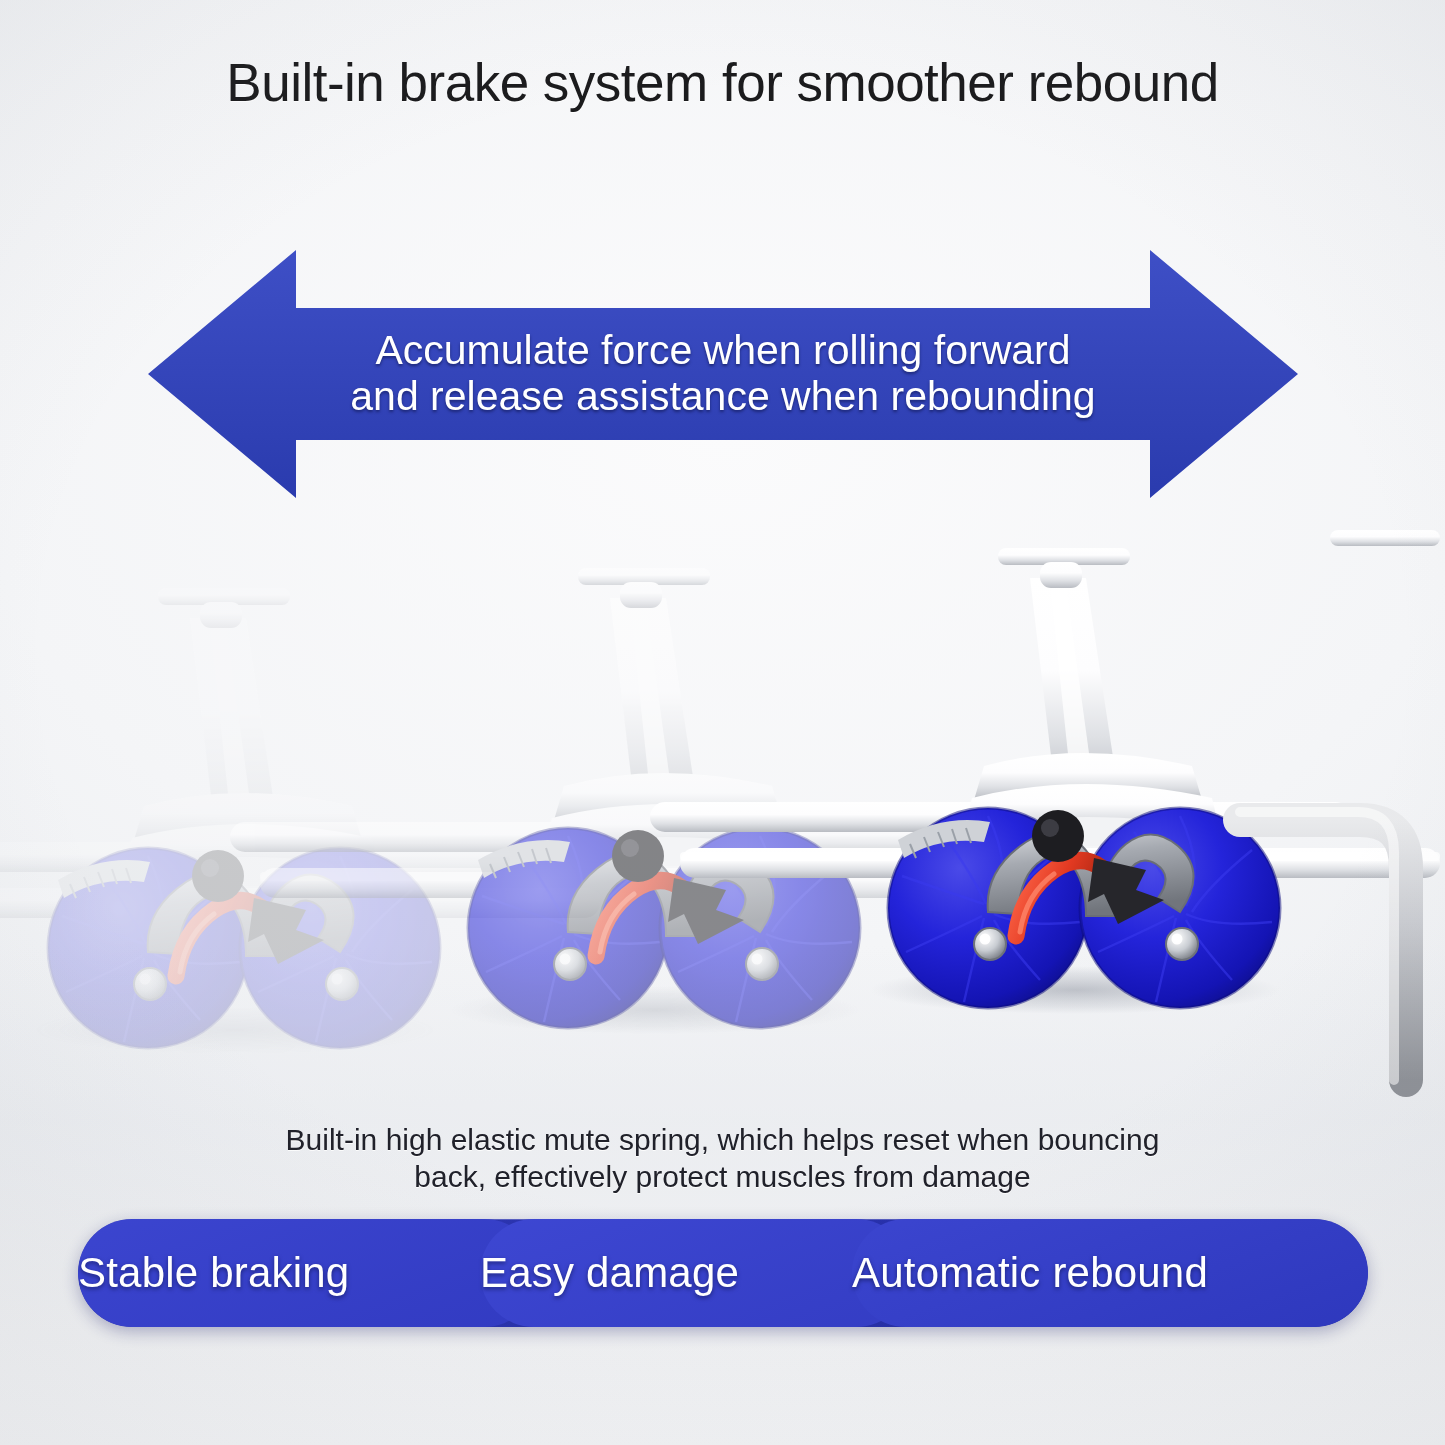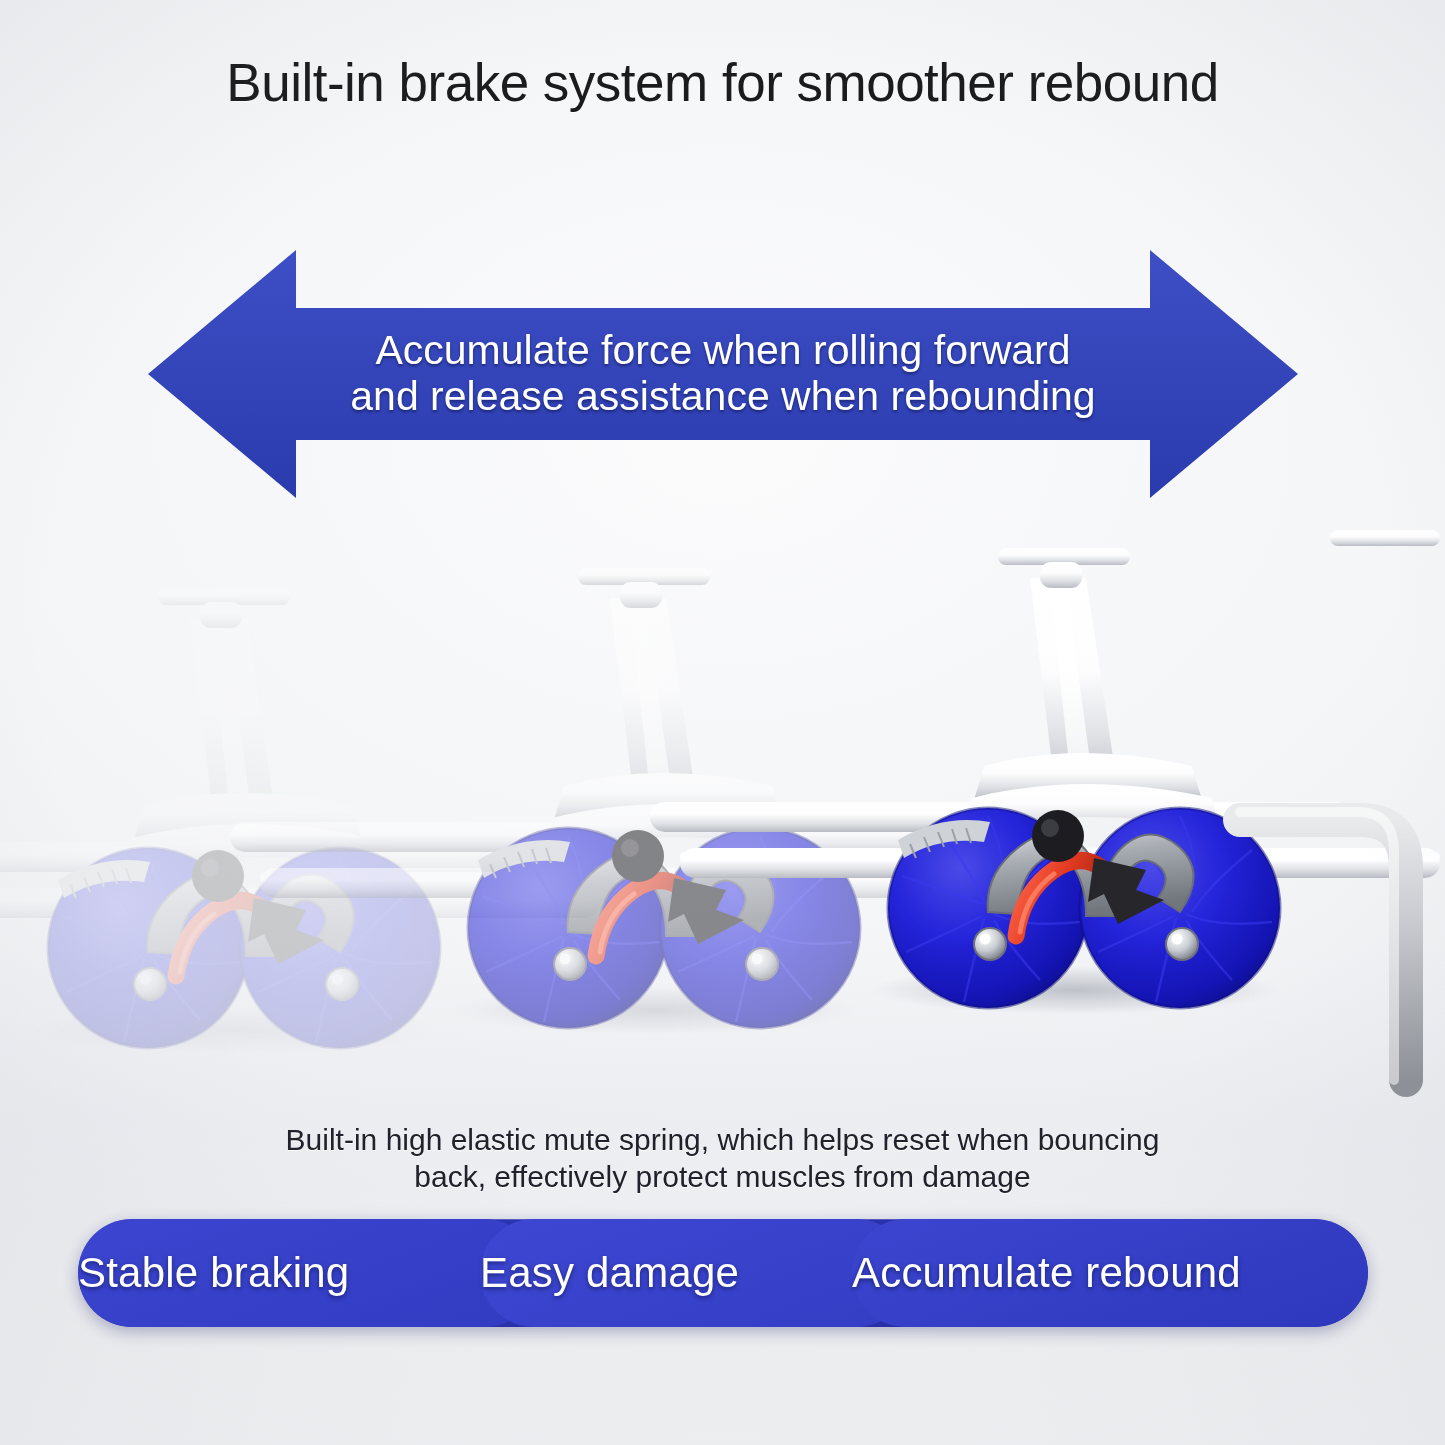--- a/index.html
+++ b/index.html
@@ -304,18 +304,18 @@
   </div>
 
   <div class="pillbar">
     <div class="pill pill-a">
       <span>Stable braking</span>
     </div>
     <div class="pill pill-b">
       <span>Easy damage</span>
     </div>
     <div class="pill pill-c">
-      <span>Accumulate rebound</span>
+      <span>Automatic rebound</span>
     </div>
   </div>
 
   <div class="vignette"></div>
 </div>
 
 </body></html>

